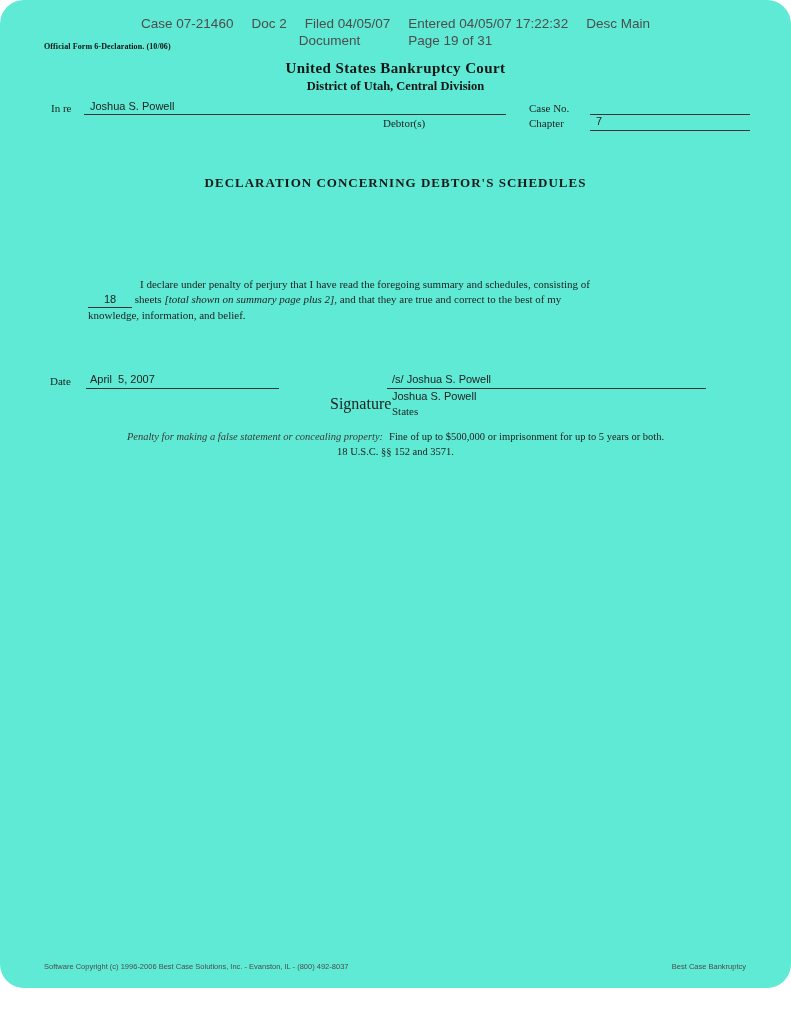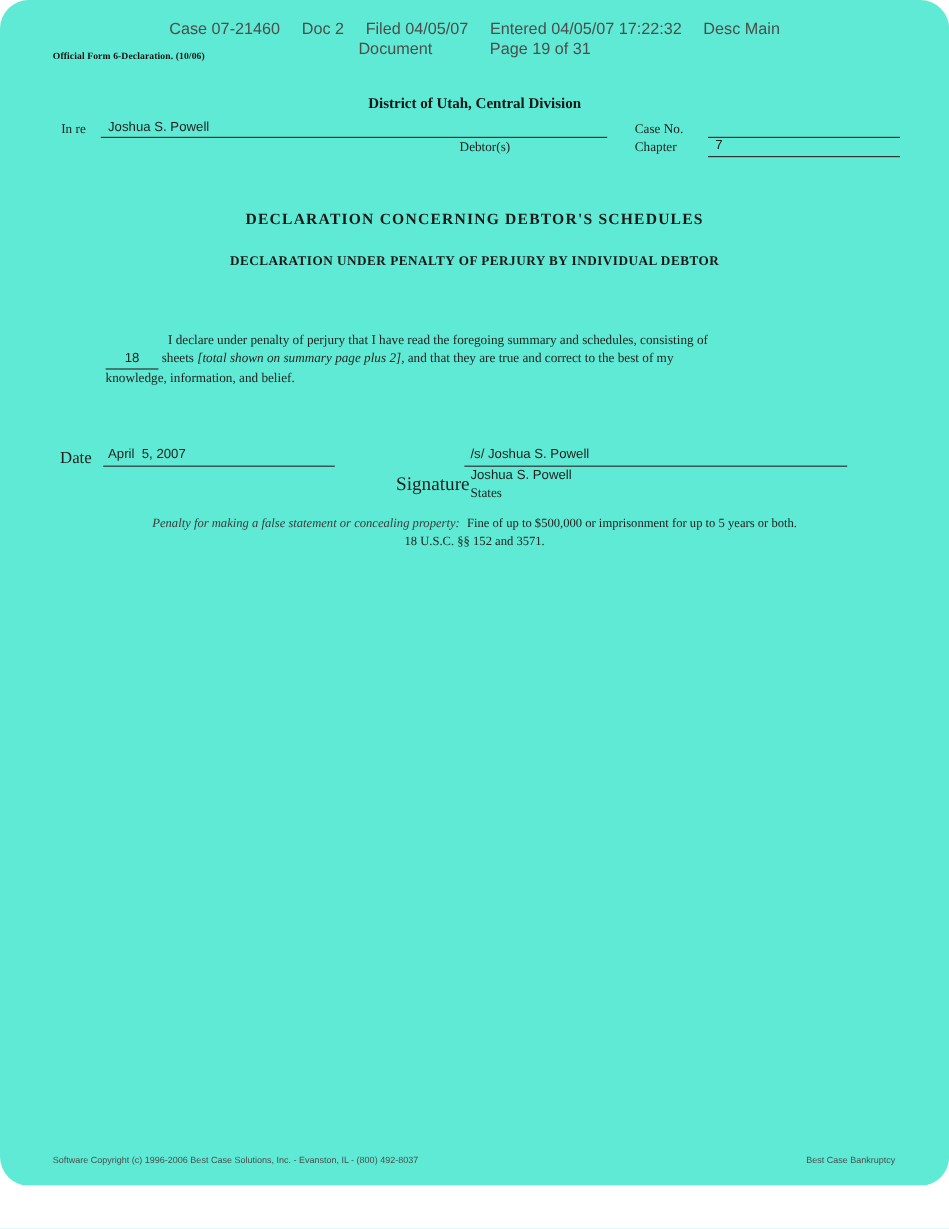--- a/index.html
+++ b/index.html
@@ -114,21 +114,21 @@
   .blank-count {
     display: inline-block;
     width: 44px;
     text-align: center;
     border-bottom: 1px solid #333;
     font-family: "Liberation Sans", sans-serif;
     text-indent: 0;
   }
   .italic { font-style: italic; }
   
-  .date-label       { position: absolute; top: 375px; left: 50px;  font-size: 14px; }
+  .date-label       { position: absolute; top: 375px; left: 50px;  font-size: 11px; }
   .date-value       { position: absolute; top: 373px; left: 90px;  font-size: 11px; font-family: "Liberation Sans", sans-serif; white-space: pre; }
   .date-rule        { top: 388px; left: 86px;  width: 193px; }
   .signature-label  { position: absolute; top: 395px; left: 330px; font-size: 16px; }
   .signature-value  { position: absolute; top: 373px; left: 392px; font-size: 11px; font-family: "Liberation Sans", sans-serif; text-align: right; }
   .signature-rule   { top: 388px; left: 387px; width: 319px; }
   .signer-name      { position: absolute; top: 390px; left: 392px; font-size: 11px; font-family: "Liberation Sans", sans-serif; }
   .signer-role      { position: absolute; top: 405px; left: 392px; font-size: 11px; }
   
   .penalty-line1, .penalty-line2 {
     position: absolute;
@@ -164,34 +164,34 @@
     <span>Entered 04/05/07 17:22:32</span>
     <span>Desc Main</span>
   </div>
   <div class="stamp-line2">
     <span>Document</span>
     <span>Page 19 of 31</span>
   </div>
 
   <div class="form-label">Official Form 6-Declaration. (10/06)</div>
 
+  <div class="court-name">United States Bankruptcy Court</div>
   <div class="court-division">District of Utah, Central Division</div>
 
   <div class="inre-label">In re</div>
   <div class="debtor-name">Joshua S. Powell</div>
   <div class="rule debtor-rule"></div>
   <div class="debtors-label">Debtor(s)</div>
   <div class="caseno-label">Case No.</div>
   <div class="rule caseno-rule"></div>
   <div class="chapter-label">Chapter</div>
   <div class="chapter-value">7</div>
   <div class="rule chapter-rule"></div>
 
   <div class="main-title">DECLARATION CONCERNING DEBTOR'S SCHEDULES</div>
-  <div class="sub-title">DECLARATION UNDER PENALTY OF PERJURY BY INDIVIDUAL DEBTOR</div>
 
   <div class="decl-para">
     <span>I declare under penalty of perjury that I have read the foregoing summary and schedules, consisting of</span><br>
     <span class="blank-count"><span>18</span></span>
     <span>sheets</span>
     <span class="italic">[total shown on summary page plus 2],</span>
     <span>and that they are true and correct to the best of my</span><br>
     <span>knowledge, information, and belief.</span>
   </div>
 

